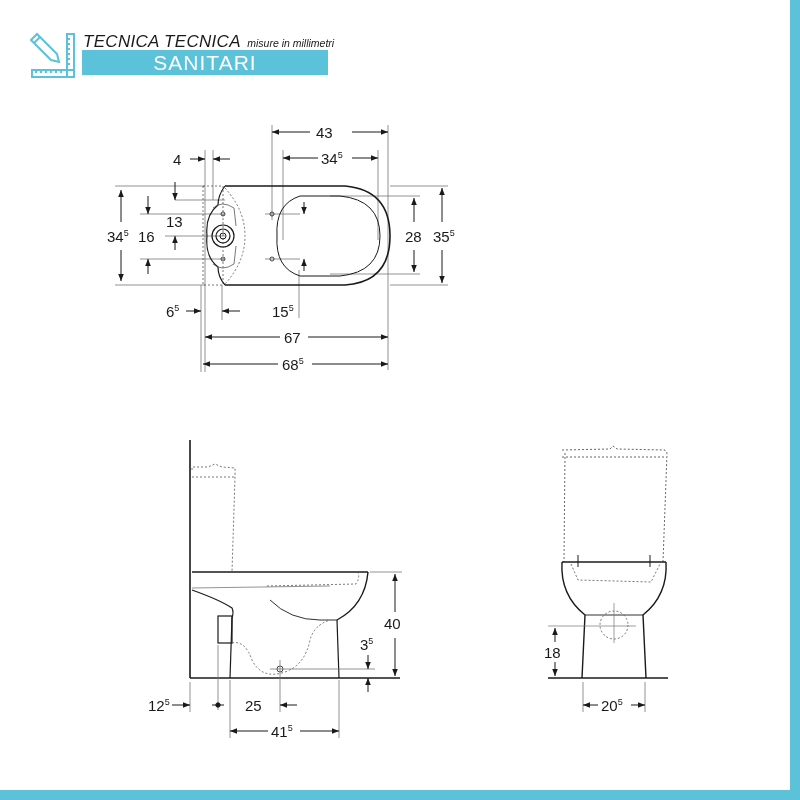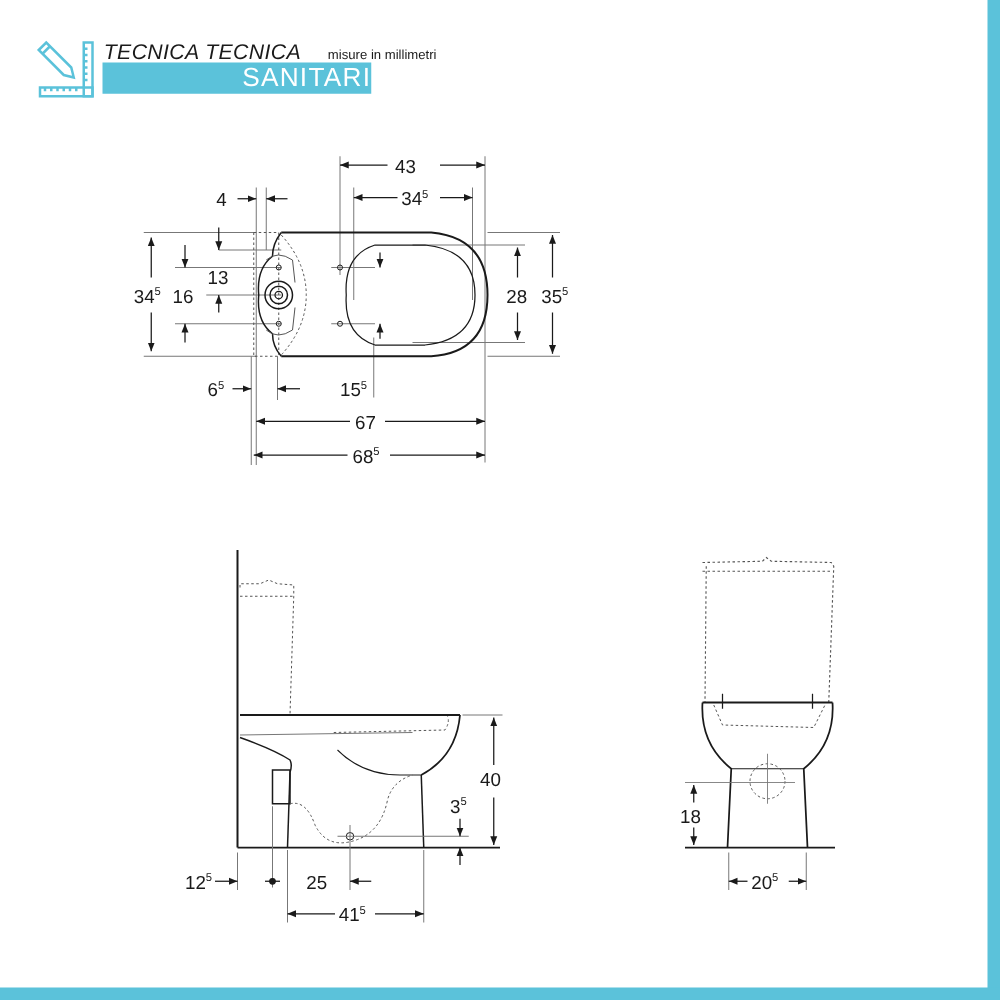--- a/index.html
+++ b/index.html
@@ -3,22 +3,22 @@
 <meta charset="utf-8">
 <style>
   html, body { margin:0; padding:0; }
   body { width:800px; height:800px; background:#ffffff; position:relative; overflow:hidden; font-family:"Liberation Sans", sans-serif; }
   .border-right { position:absolute; left:790px; top:0; width:10px; height:800px; background:#5bc2da; }
   .border-bottom { position:absolute; left:0; top:790px; width:800px; height:10px; background:#5bc2da; }
   .header { position:absolute; left:28px; top:30px; }
   .logo { position:absolute; left:0; top:0; width:50px; height:50px; }
   .title-line { position:absolute; left:55px; top:2px; white-space:nowrap; color:#1a1a1a; }
   .title-main { font-style:italic; font-size:17px; letter-spacing:0.3px; }
-  .title-sub { font-size:10.5px; margin-left:17px; }
-  .banner { position:absolute; left:54px; top:20px; width:215px; height:25px; background:#5bc2da; color:#ffffff; font-size:21px; letter-spacing:1px; text-align:right; line-height:26px; }
+  .title-sub { font-style:italic; font-size:10.5px; margin-left:2px; }
+  .banner { position:absolute; left:54px; top:20px; width:246px; height:25px; background:#5bc2da; color:#ffffff; font-size:21px; letter-spacing:1px; text-align:center; line-height:26px; }
   svg.drawing { position:absolute; left:0; top:0; }
   .dim { font-family:"Liberation Sans", sans-serif; font-size:15px; fill:#1a1a1a; }
   .sup { font-size:9px; }
 </style>
 </head>
 <body>
 
 <div class="border-right"></div>
 <div class="border-bottom"></div>
 

